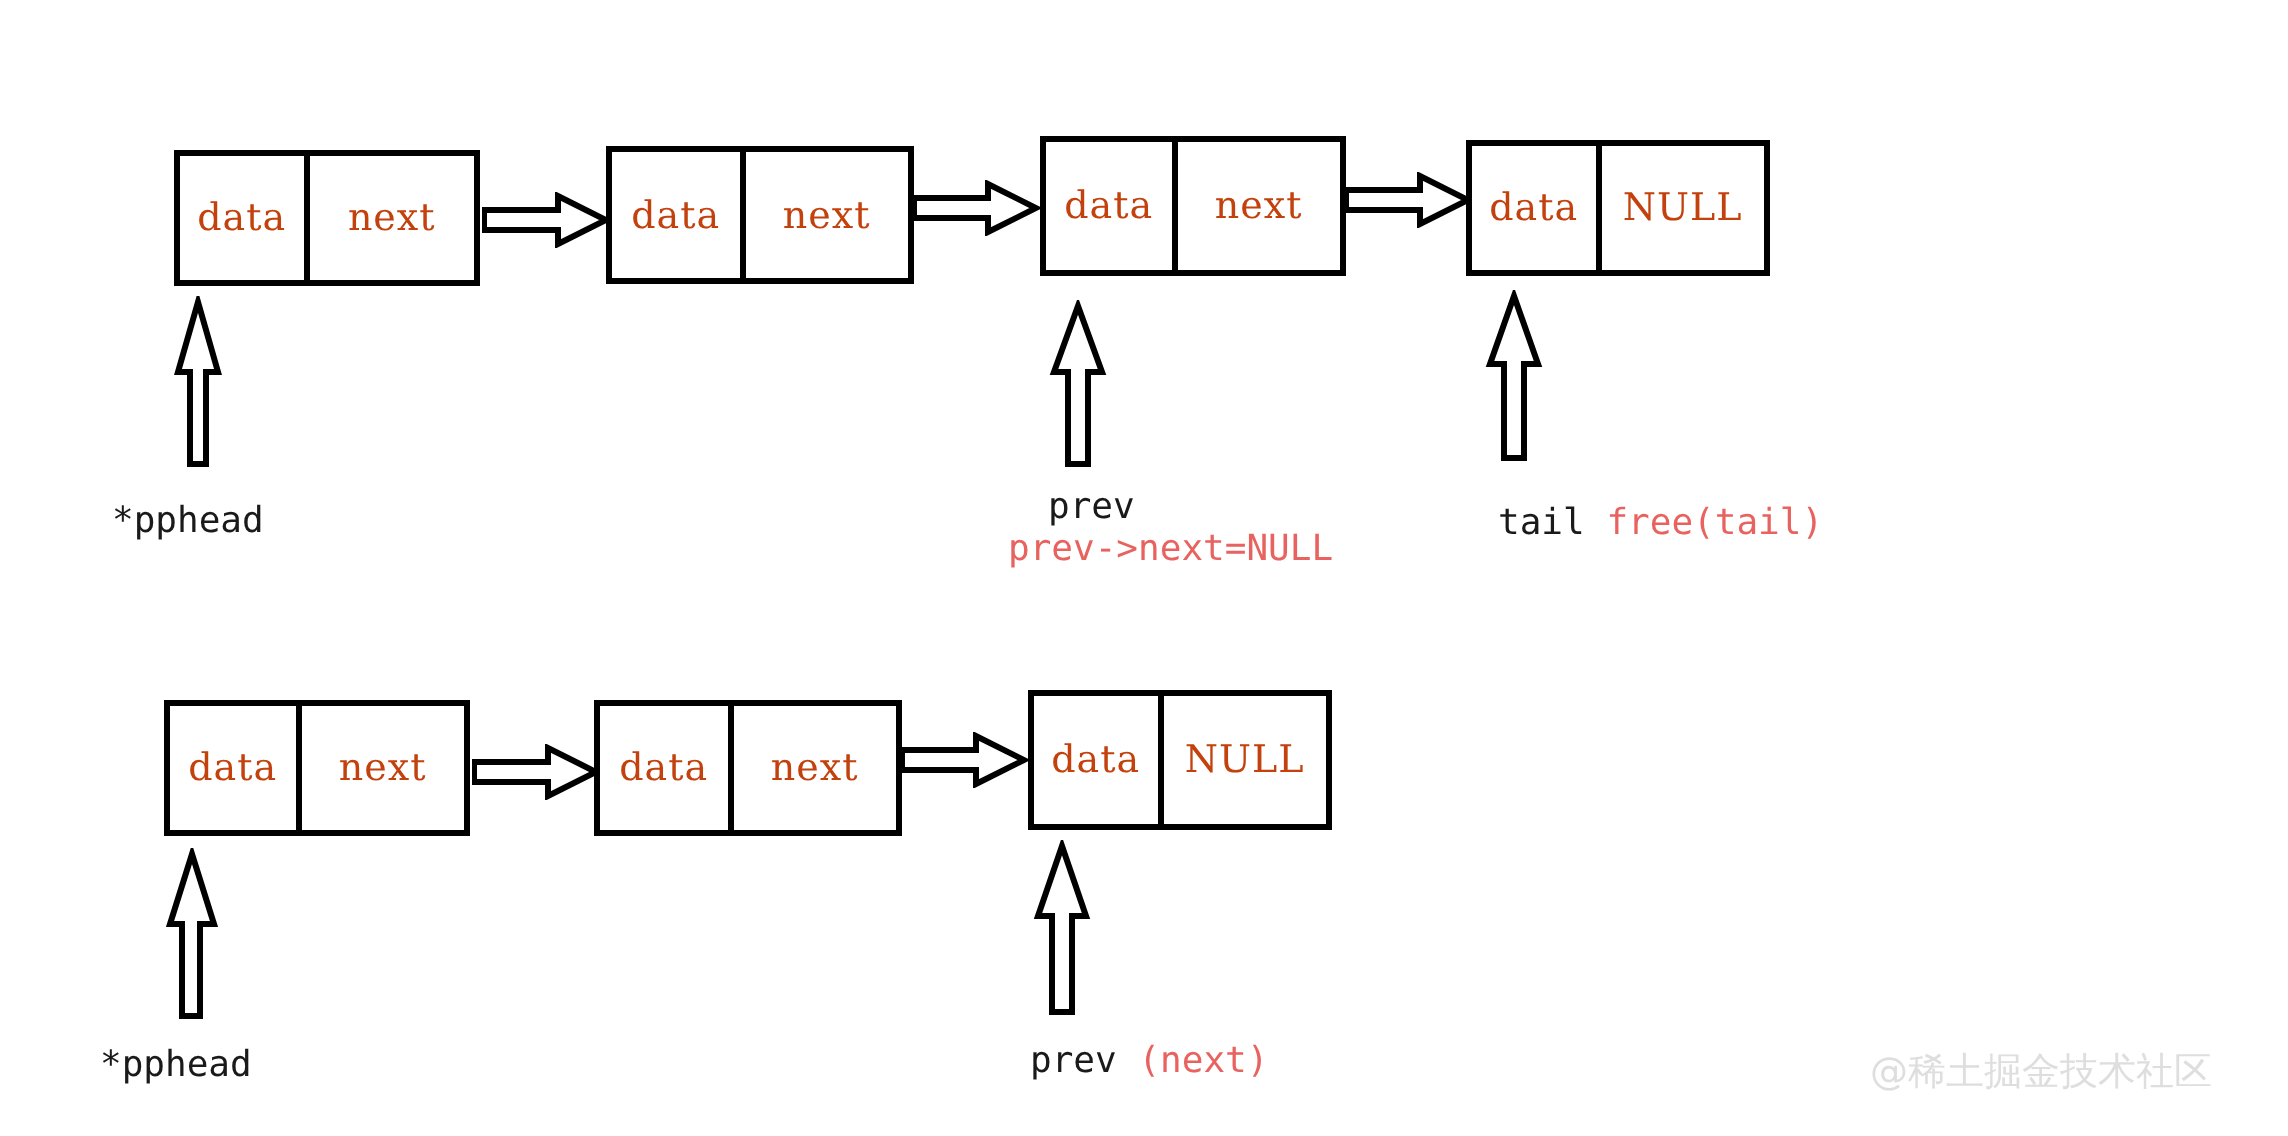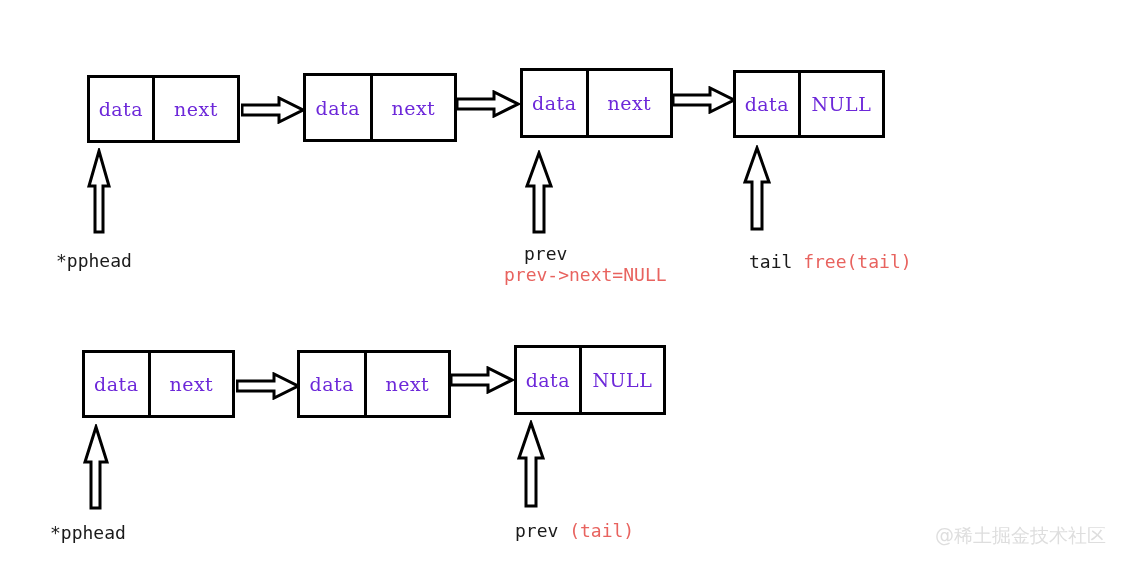--- a/index.html
+++ b/index.html
@@ -28,21 +28,21 @@
     background: #ffffff;
     border: 3px solid #000000;
   }
   .cell {
     box-sizing: border-box;
     display: flex;
     align-items: center;
     justify-content: center;
     font-family: "DejaVu Serif", serif;
     font-size: 19px;
-    color: #6d28d9;
+    color: #c2410c;
     letter-spacing: 0.5px;
     white-space: nowrap;
   }
   .cell.data-cell {
     border-right: 3px solid #000000;
   }
 
   
   .arrow-right {
     position: absolute;
@@ -174,19 +174,19 @@
     </svg>
     <svg class="arrow-up" style="left:516px; top:420px;" width="30" height="88" viewBox="0 0 30 88">
       <path d="M10,86 L10,38 L3,38 L15,3 L27,38 L20,38 L20,86 Z" fill="#ffffff" stroke="#000000" stroke-width="3" stroke-linejoin="miter"></path>
     </svg>
 
     <div class="label" style="left:50px; top:522px;">
       <span>*pphead</span>
     </div>
 
     <div class="label" style="left:515px; top:520px;">
-      <span>prev </span><span class="red">(tail)</span>
+      <span>prev </span><span class="red">(next)</span>
     </div>
   </div>
 
   <div class="watermark wm-juejin" style="left:935px; top:523px;">@稀土掘金技术社区</div>
 
 </div>
 
 </body></html>

